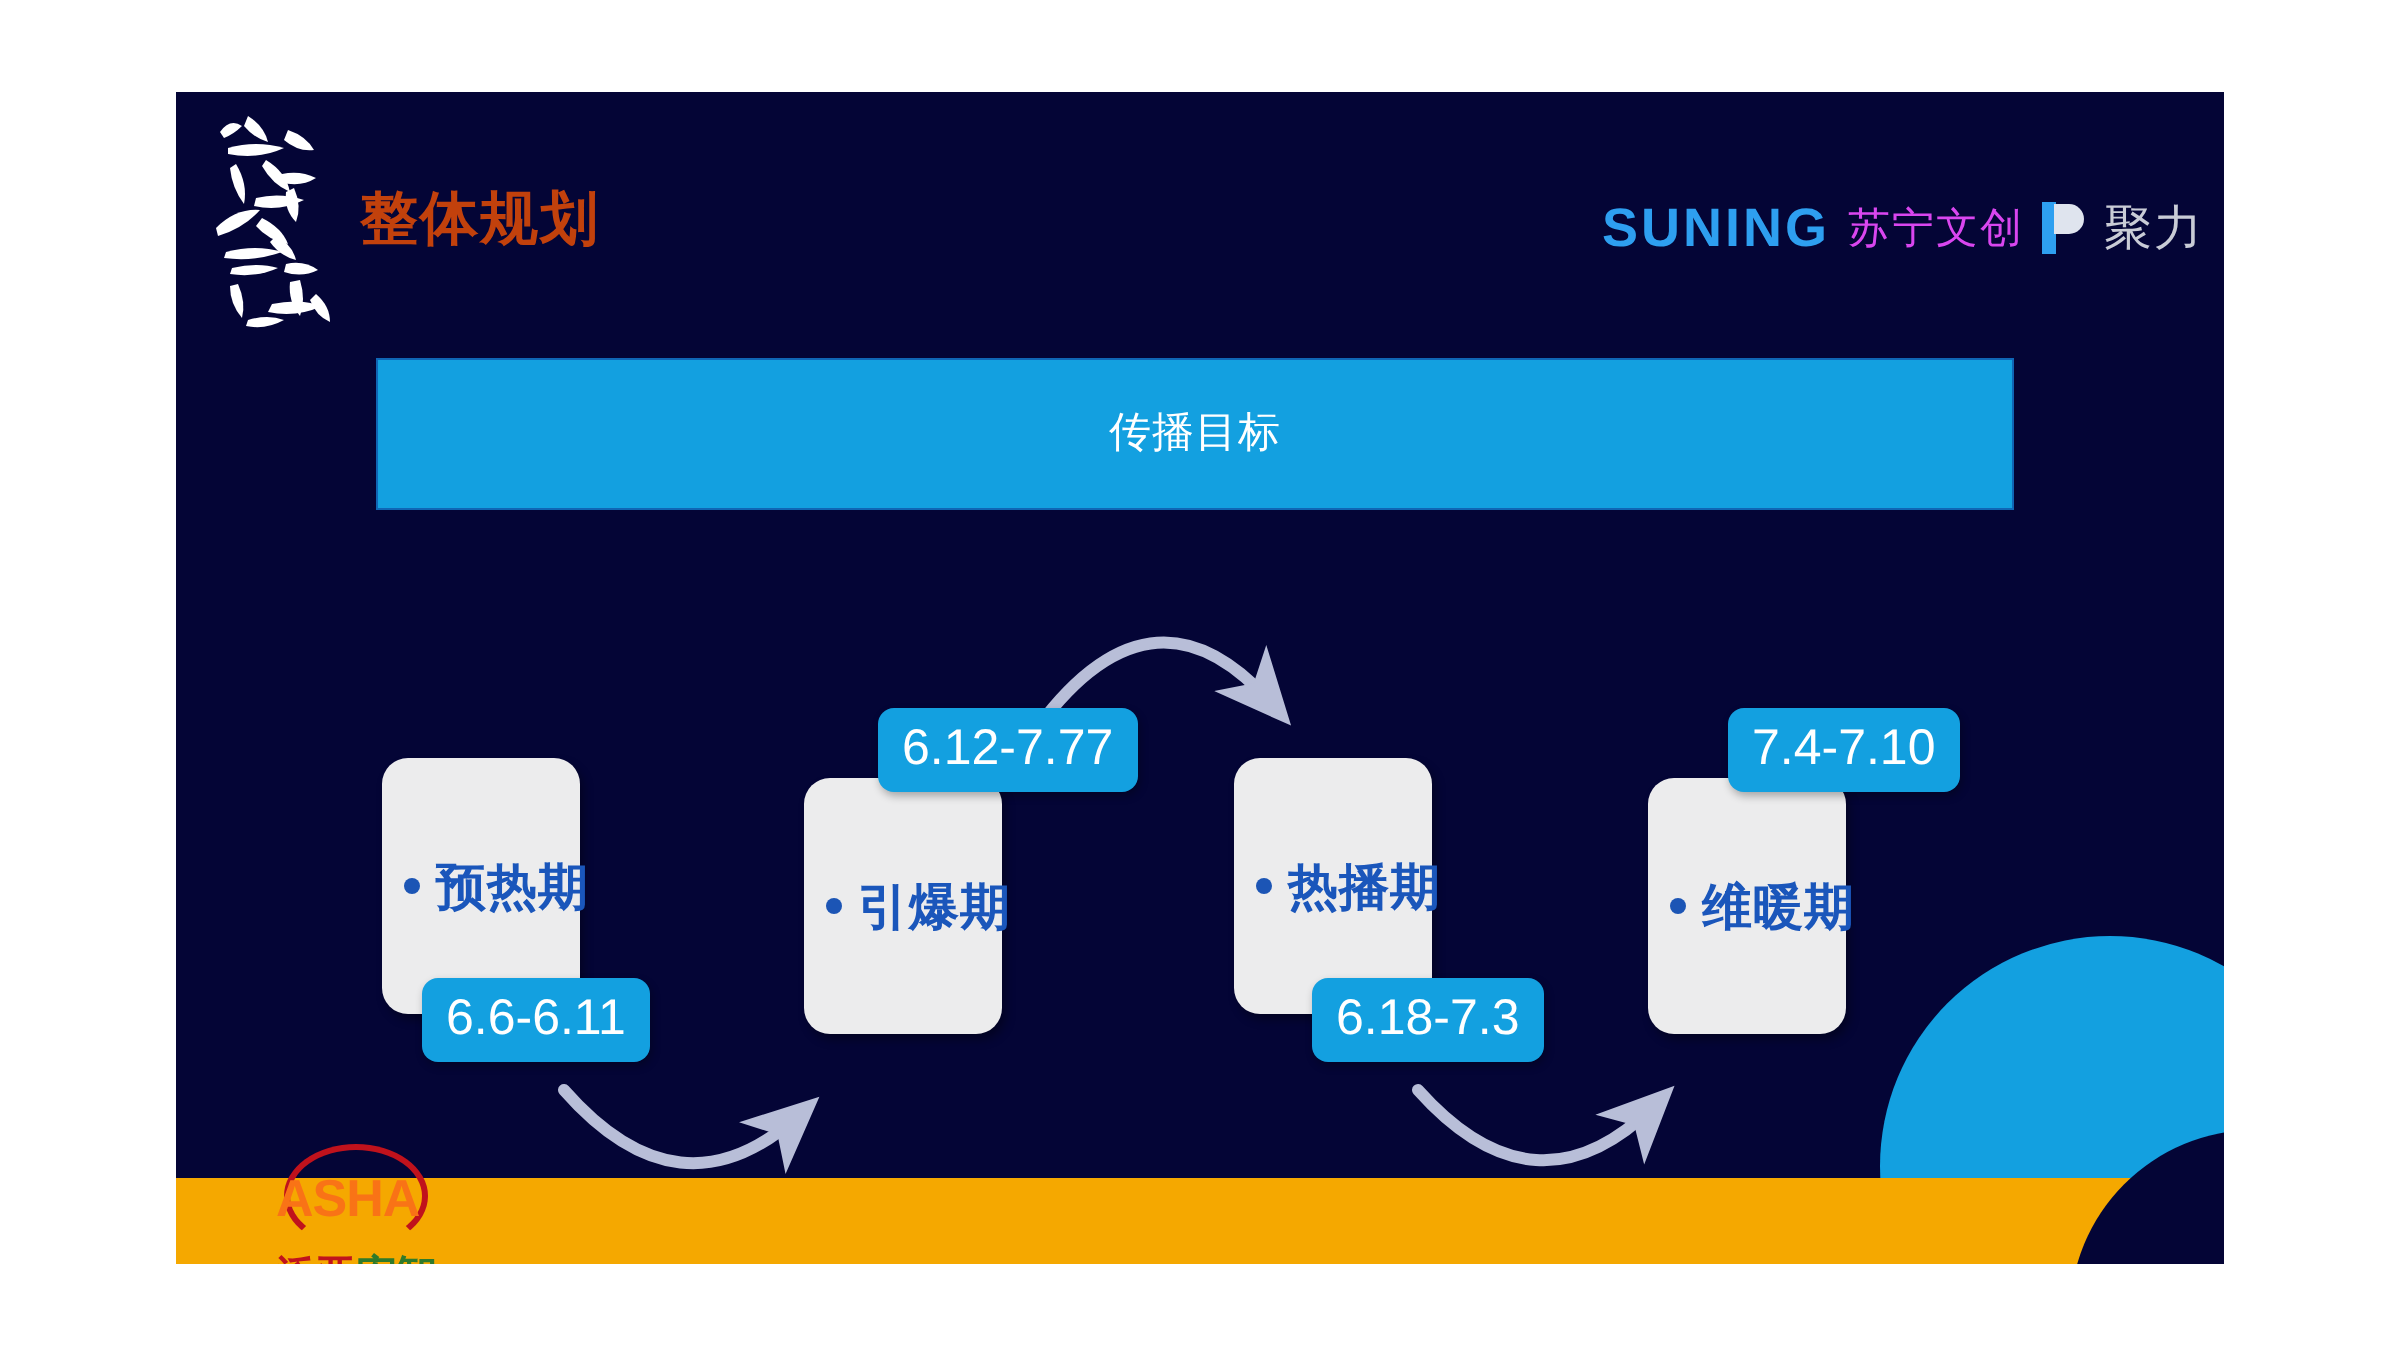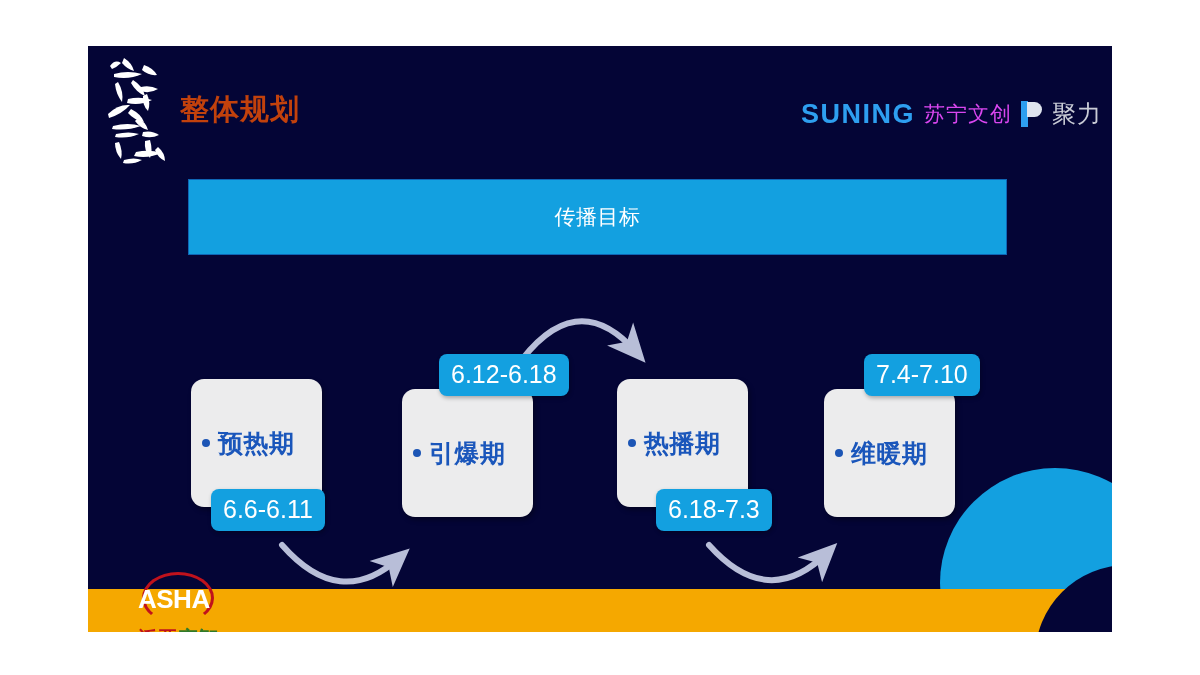--- a/index.html
+++ b/index.html
@@ -173,21 +173,21 @@
     z-index: 1;
     pointer-events: none;
   }
 
   .stage {
     position: absolute;
     z-index: 2;
   }
   .stage-box {
     position: absolute;
-    width: 131px;
+    width: 99px;
     height: 128px;
     background: #ececed;
     border-radius: 13px;
     box-shadow: 2px 3px 5px rgba(0,0,0,0.35);
     display: flex;
     align-items: center;
     z-index: 2;
   }
   .stage-label-row {
     display: flex;
@@ -231,21 +231,21 @@
     width: 98px;
     height: 58px;
     z-index: 7;
   }
   .asha-text {
     position: absolute;
     left: 2px;
     top: 8px;
     font-size: 26px;
     font-weight: bold;
-    color: #ffffff;
+    color: #f97316;
     letter-spacing: -0.5px;
     line-height: 26px;
   }
   .asha-cn {
     position: absolute;
     left: 2px;
     top: 51px;
     font-size: 20px;
     font-weight: bold;
     letter-spacing: 0px;
@@ -342,21 +342,21 @@
       <div class="date-badge" style="left:20px; top:110px;">6.6-6.11</div>
     </div>
 
     <div class="stage" style="left:314px; top:143px;">
       <div class="stage-box" style="left:0; top:0;align-items:center;">
         <div class="stage-label-row">
           <span class="stage-bullet"></span>
           <span class="stage-label">引爆期</span>
         </div>
       </div>
-      <div class="date-badge" style="left:37px; top:-35px;">6.12-6.18</div>
+      <div class="date-badge" style="left:37px; top:-35px;">6.12-7.77</div>
     </div>
 
     <div class="stage" style="left:529px; top:133px;">
       <div class="stage-box" style="left:0; top:0;">
         <div class="stage-label-row">
           <span class="stage-bullet"></span>
           <span class="stage-label">热播期</span>
         </div>
       </div>
       <div class="date-badge" style="left:39px; top:110px;">6.18-7.3</div>

